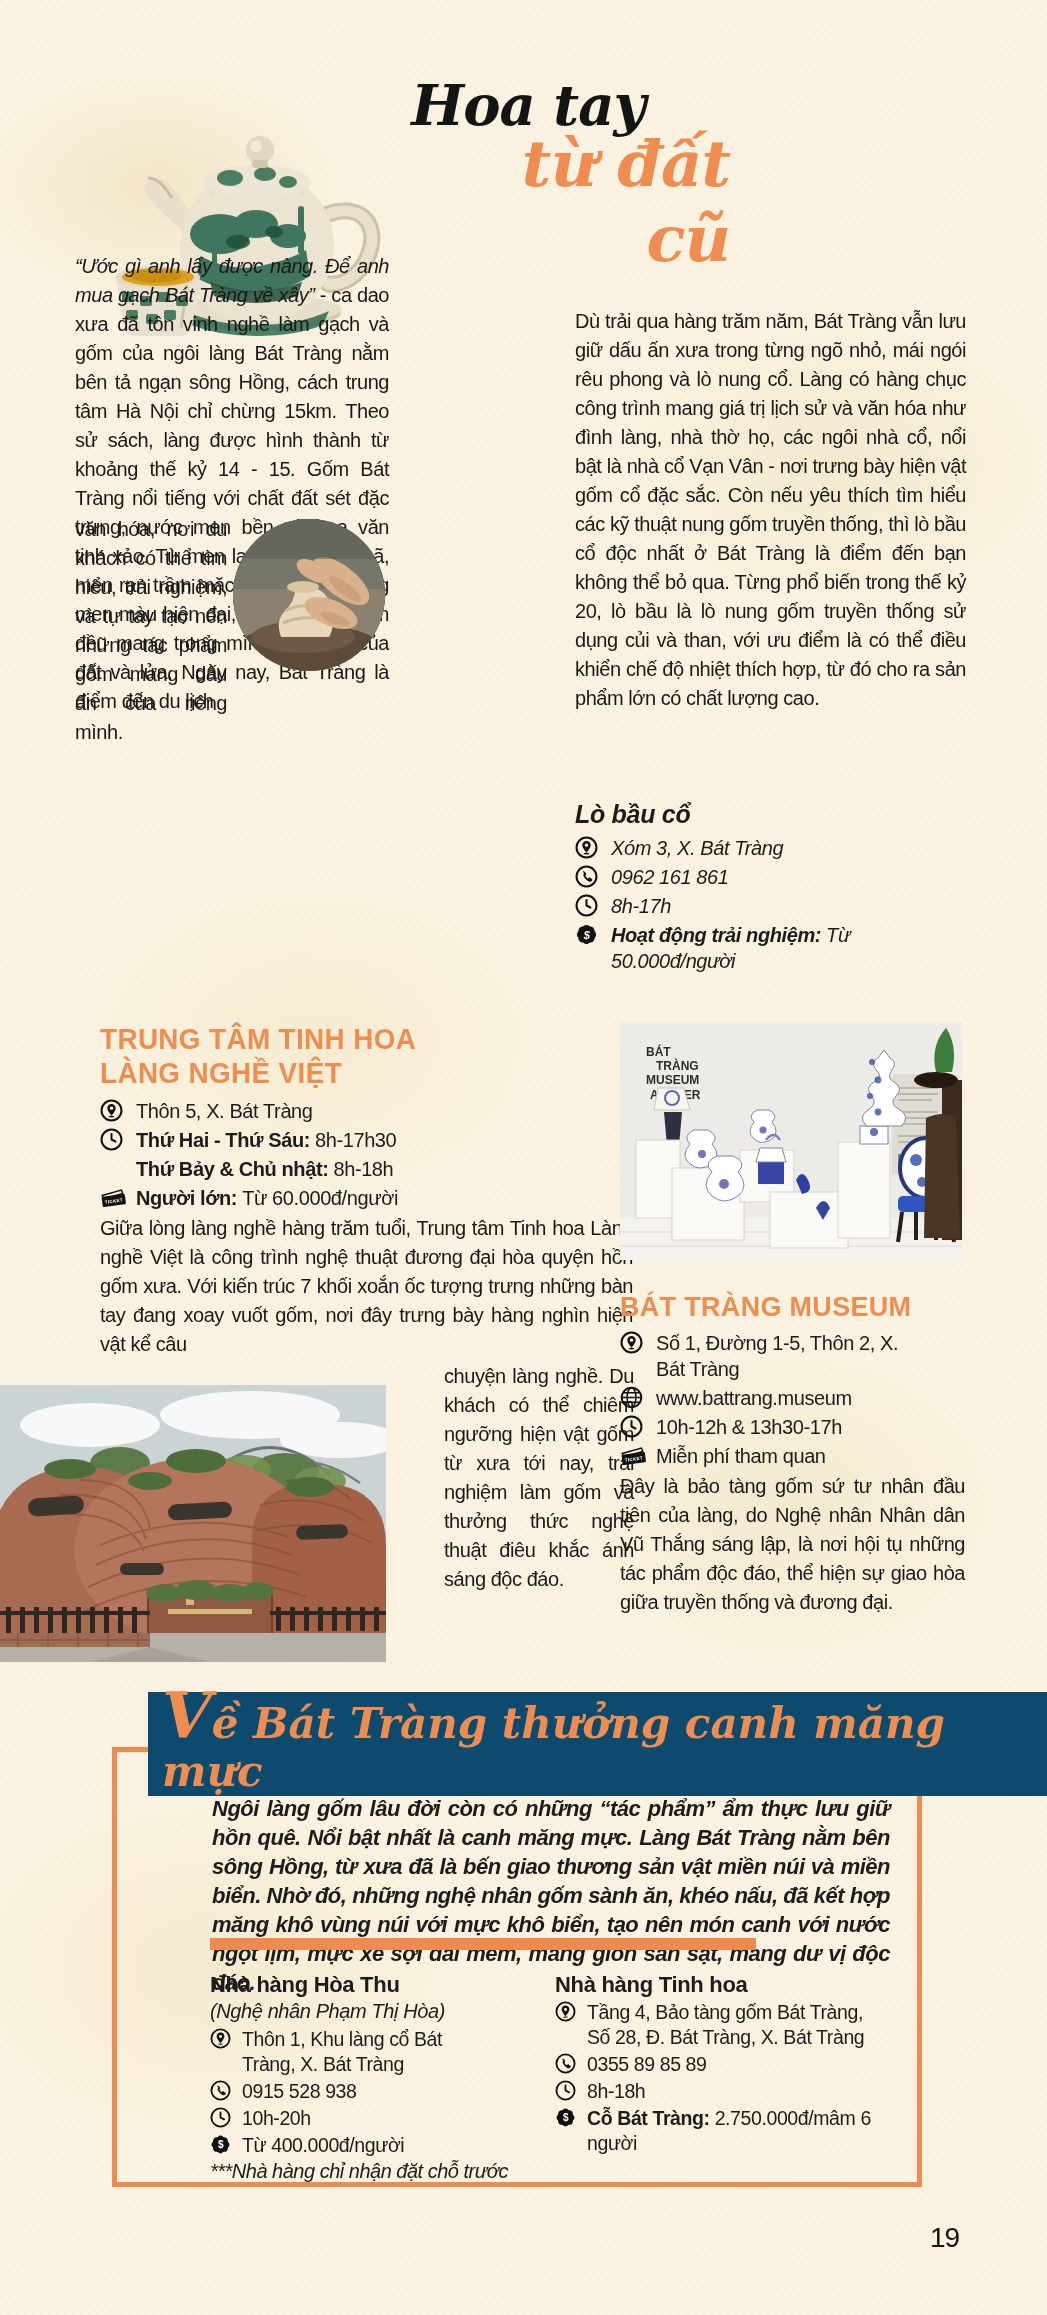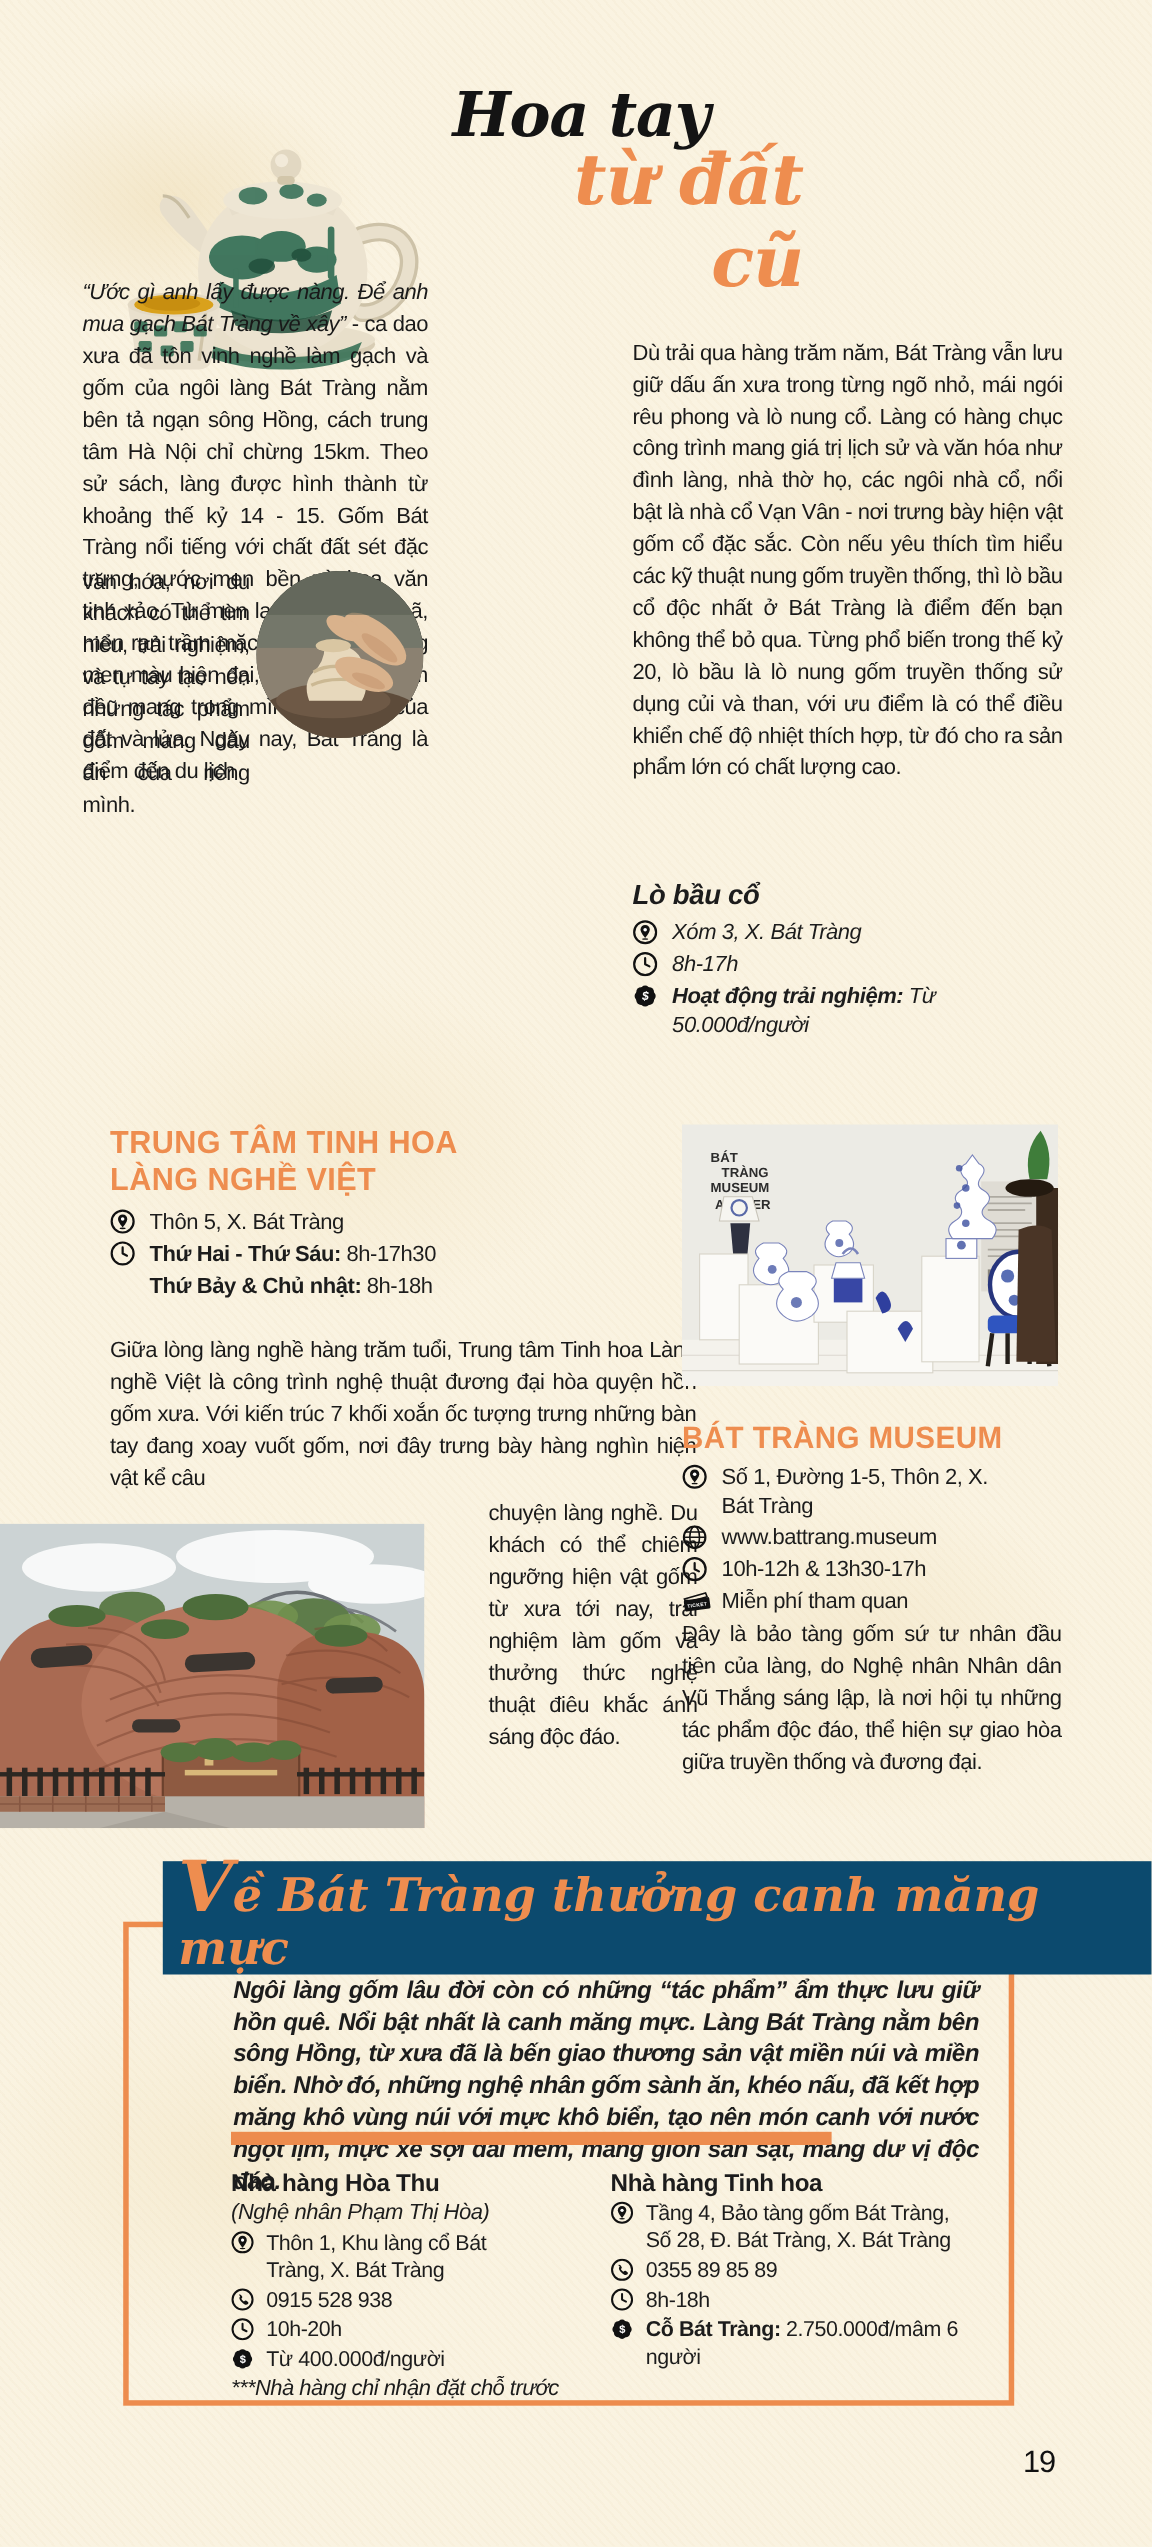--- a/index.html
+++ b/index.html
@@ -164,20 +164,26 @@
 <div class="abs" style="left:575px;top:800px;width:391px;font-style:italic;">
   <div class="blockname">Lò bầu cổ</div>
   <div class="row">
     <svg class="ic">
         <use href="#i-pin"></use>
       </svg>
     <span>Xóm 3, X. Bát Tràng</span>
   </div>
   <div class="row">
     <svg class="ic">
+        <use href="#i-phone"></use>
+      </svg>
+    <span>0962 161 861</span>
+  </div>
+  <div class="row">
+    <svg class="ic">
         <use href="#i-clock"></use>
       </svg>
     <span>8h-17h</span>
   </div>
   <div class="row">
     <svg class="ic" viewBox="0 0 24 24">
       <rect x="3.6" y="3.6" width="16.8" height="16.8" rx="4.5" fill="#111"></rect>
       <rect x="3.6" y="3.6" width="16.8" height="16.8" rx="4.5" fill="#111" transform="rotate(45 12 12)"></rect>
       <text x="12" y="16.2" text-anchor="middle" font-size="11.5" font-weight="bold" fill="#fff" font-family="Liberation Sans,sans-serif">$</text>
     </svg>
@@ -195,20 +201,30 @@
     <span>Thôn 5, X. Bát Tràng</span>
   </div>
   <div class="row">
     <svg class="ic">
         <use href="#i-clock"></use>
       </svg>
     <span><b>Thứ Hai - Thứ Sáu:</b><span>8h-17h30</span></span>
   </div>
   <div class="row cont">
     <span><b>Thứ Bảy &amp; Chủ nhật:</b><span>8h-18h</span></span>
+  </div>
+  <div class="row">
+    <svg class="ict" viewBox="0 0 30 22">
+      <g transform="rotate(-8 15 11)">
+        <path d="M3 6l22-3 1 4-22 3z" fill="none" stroke="#111" stroke-width="1.6"></path>
+        <rect x="2" y="7.5" width="26" height="11.5" rx="1.5" fill="#111"></rect>
+        <text x="15" y="15.6" text-anchor="middle" font-size="5" font-weight="bold" fill="#fff" letter-spacing=".4" font-family="Liberation Sans,sans-serif">TICKET</text>
+      </g>
+    </svg>
+    <span><b>Người lớn:</b><span>Từ 60.000đ/người</span></span>
   </div>
 </div>
 
 <p class="abs body-txt just" style="left:100px;top:1214px;width:533px;">Giữa lòng làng nghề hàng trăm tuổi, Trung tâm Tinh hoa Làng nghề Việt là công trình nghệ thuật đương đại hòa quyện hồn gốm xưa. Với kiến trúc 7 khối xoắn ốc tượng trưng những bàn tay đang xoay vuốt gốm, nơi đây trưng bày hàng nghìn hiện vật kể câu</p>
 <p class="abs body-txt just" style="left:444px;top:1362px;width:190px;">chuyện làng nghề. Du khách có thể chiêm ngưỡng hiện vật gốm từ xưa tới nay, trải nghiệm làm gốm và thưởng thức nghệ thuật điêu khắc ánh sáng độc đáo.</p>
 
 <div class="abs" style="left:0;top:1385px;width:386px;height:277px;overflow:hidden;">
   <svg viewBox="0 0 386 277" width="386" height="277">
     <rect width="386" height="277" fill="#ccd3d4"></rect>
     <g fill="#ffffff" opacity=".85">

